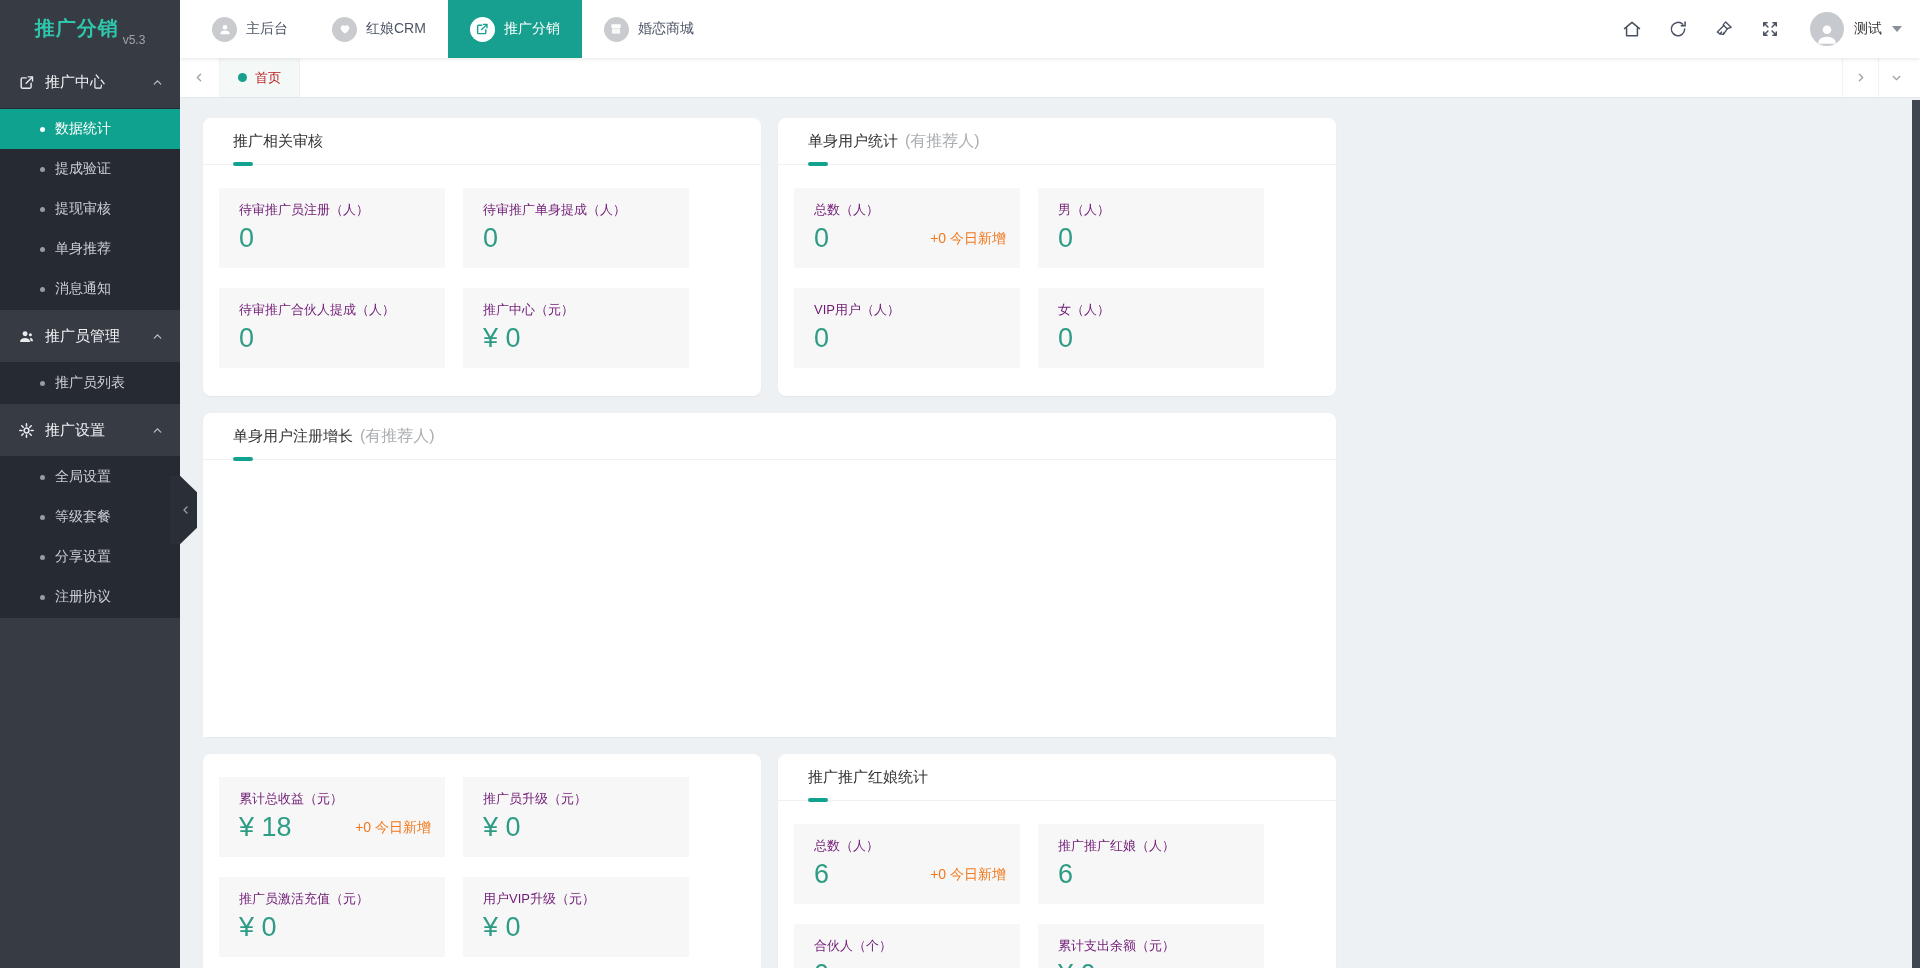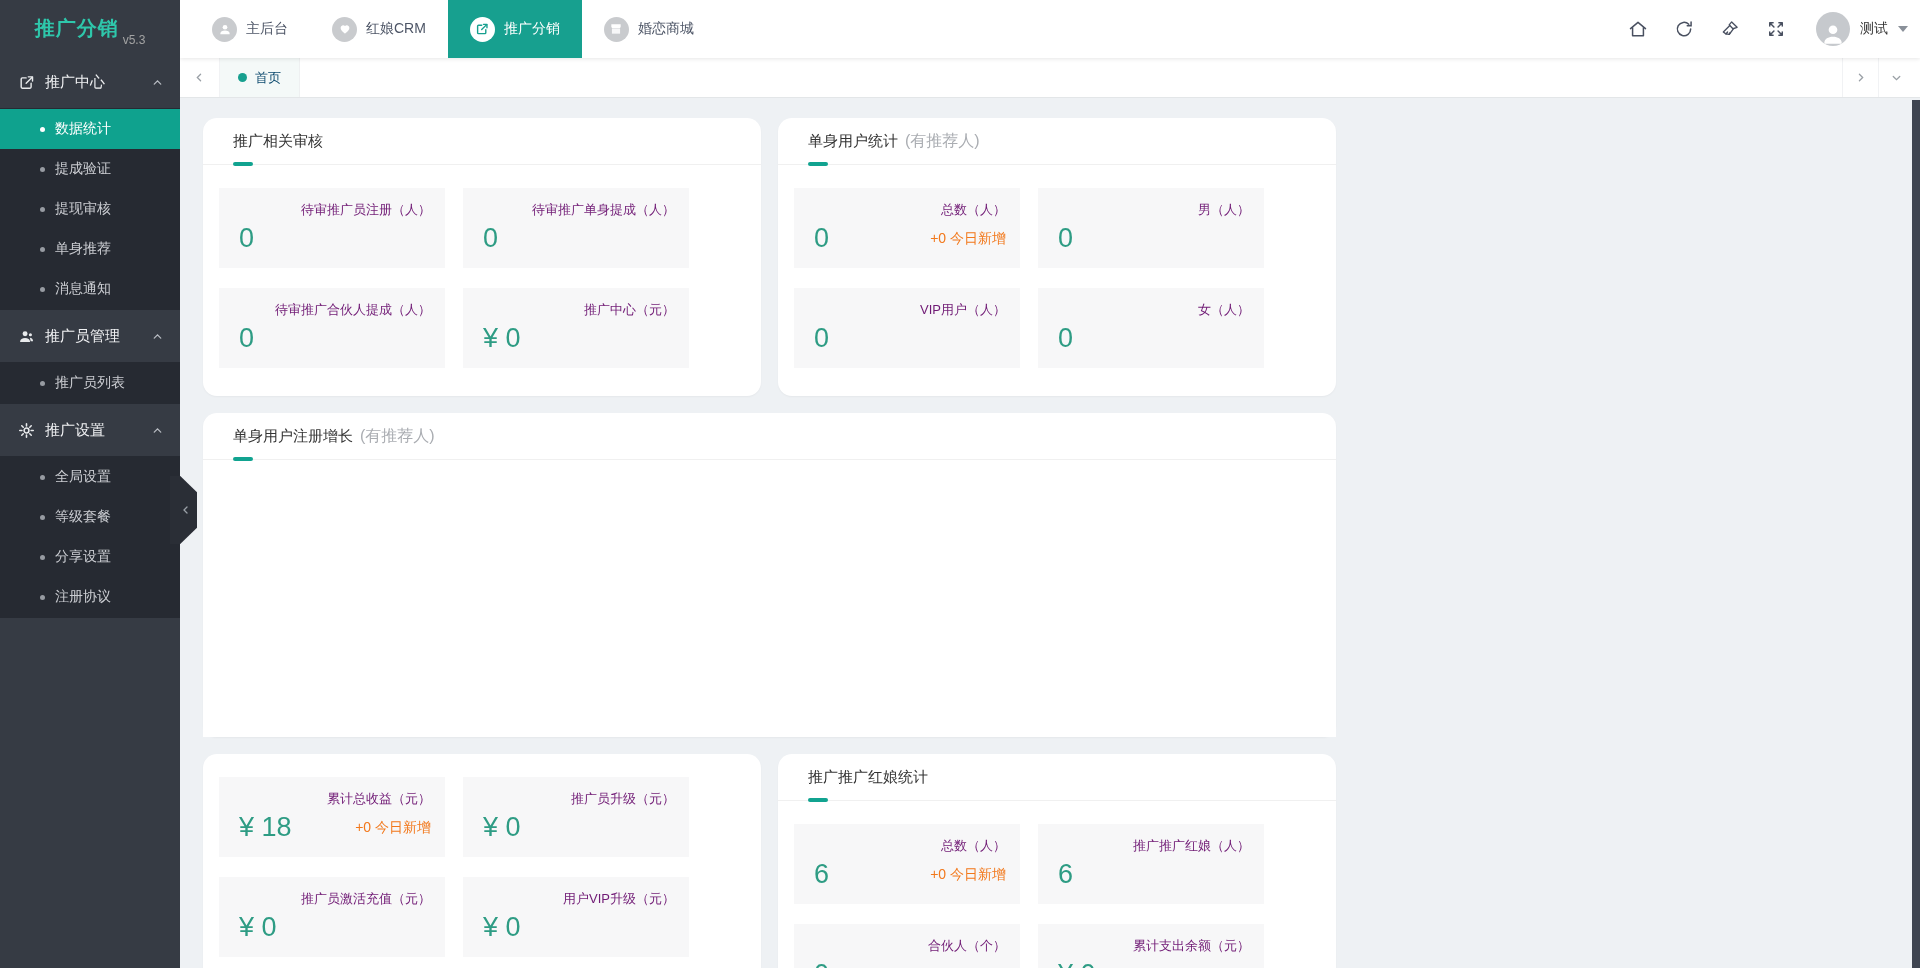--- a/index.html
+++ b/index.html
@@ -31,43 +31,43 @@
 
   
   .header { position:absolute; left:180px; top:0; right:0; height:58px; background:#fff;
     box-shadow:0 1px 4px rgba(0,0,0,.10); z-index:4; display:flex; align-items:center; }
   .app-tabs { display:flex; height:100%; margin-left:10px; }
   .app-tab { display:flex; align-items:center; gap:9px; padding:0 22px; font-size:14px; color:#4d5566; cursor:pointer; }
   .tab-ico { width:25px; height:25px; border-radius:50%; background:#c9cbce; color:#fff; display:flex; align-items:center; justify-content:center; flex:none; }
   .tab-ico svg { width:14px; height:14px; }
   .app-tab.active { background:#17a08f; color:#fff; }
   .app-tab.active .tab-ico { background:#fff; color:#17a08f; }
-  .header-right { margin-left:auto; display:flex; align-items:center; gap:26px; padding-right:12px; color:#495060; }
+  .header-right { margin-left:auto; display:flex; align-items:center; gap:26px; padding-right:18px; color:#495060; }
   .hicon { width:20px; height:20px; cursor:pointer; }
   .hicon svg { width:100%; height:100%; }
   .user-wrap { display:flex; align-items:center; gap:10px; margin-left:4px; cursor:pointer; }
   .avatar { width:34px; height:34px; border-radius:50%; background:#c6c9cd; color:#fff; overflow:hidden; display:flex; align-items:flex-end; justify-content:center; }
   .avatar svg { width:26px; height:26px; }
   .username { font-size:14px; color:#333; }
   .caret-down { width:0; height:0; border-left:5px solid transparent; border-right:5px solid transparent; border-top:6px solid #8a9099; }
 
   
   .tabbar { position:absolute; left:180px; top:58px; right:0; height:40px; background:#fff;
     border-bottom:1px solid #e3e6e8; display:flex; align-items:stretch; z-index:3; }
   .tb-arrow { width:40px; display:flex; align-items:center; justify-content:center; color:#9aa0a6; border-right:1px solid #f1f2f4; cursor:pointer; }
   .tb-arrow svg, .tb-cell svg { width:13px; height:13px; }
-  .tb-tab { display:flex; align-items:center; gap:8px; padding:0 18px; background:#f4f9f8; border-right:1px solid #eef0f1; color:#0c4a6e; font-size:13px; cursor:pointer;text-align:center; }
+  .tb-tab { display:flex; align-items:center; gap:8px; padding:0 18px; background:#f4f9f8; border-right:1px solid #eef0f1; color:#b91c1c; font-size:13px; cursor:pointer;text-align:center; }
   .tb-dot { width:9px; height:9px; border-radius:50%; background:#17a08f; flex:none; }
   .tb-right { margin-left:auto; display:flex; margin-right:6px; }
   .tb-cell { width:36px; border-left:1px solid #f1f2f4; display:flex; align-items:center; justify-content:center; color:#9aa0a6; cursor:pointer; }
 
   
   .content { position:absolute; left:180px; top:98px; right:0; bottom:0; background:#eef1f4; overflow:hidden; padding:20px 0 0 23px; }
   .card-row { display:flex; gap:17px; margin-bottom:17px; }
-  .card { background:#fff; border-radius:14px; box-shadow:0 1px 2px rgba(0,0,0,.04);text-align:right; }
+  .card { background:#fff; border-radius:8px; box-shadow:0 1px 2px rgba(0,0,0,.04); }
   .card.half { width:558px; }
   .card.full { width:1133px; }
   .card.h278 { height:278px; }
   .card.h324 { height:324px; }
   .card.h280 { height:280px; }
   .card-header { position:relative; height:47px; display:flex; align-items:center; padding-left:30px; border-bottom:1px solid #f0f0f0; }
   .card-title { font-size:15px; color:#333; }
   .card-sub { font-size:16px; color:#aaadb2; margin-left:7px; }
   .teal-dash { position:absolute; left:30px; bottom:-2px; width:20px; height:4px; background:#11a390; border-radius:2px; }
   .card-body { padding:23px 0 0 16px; }

